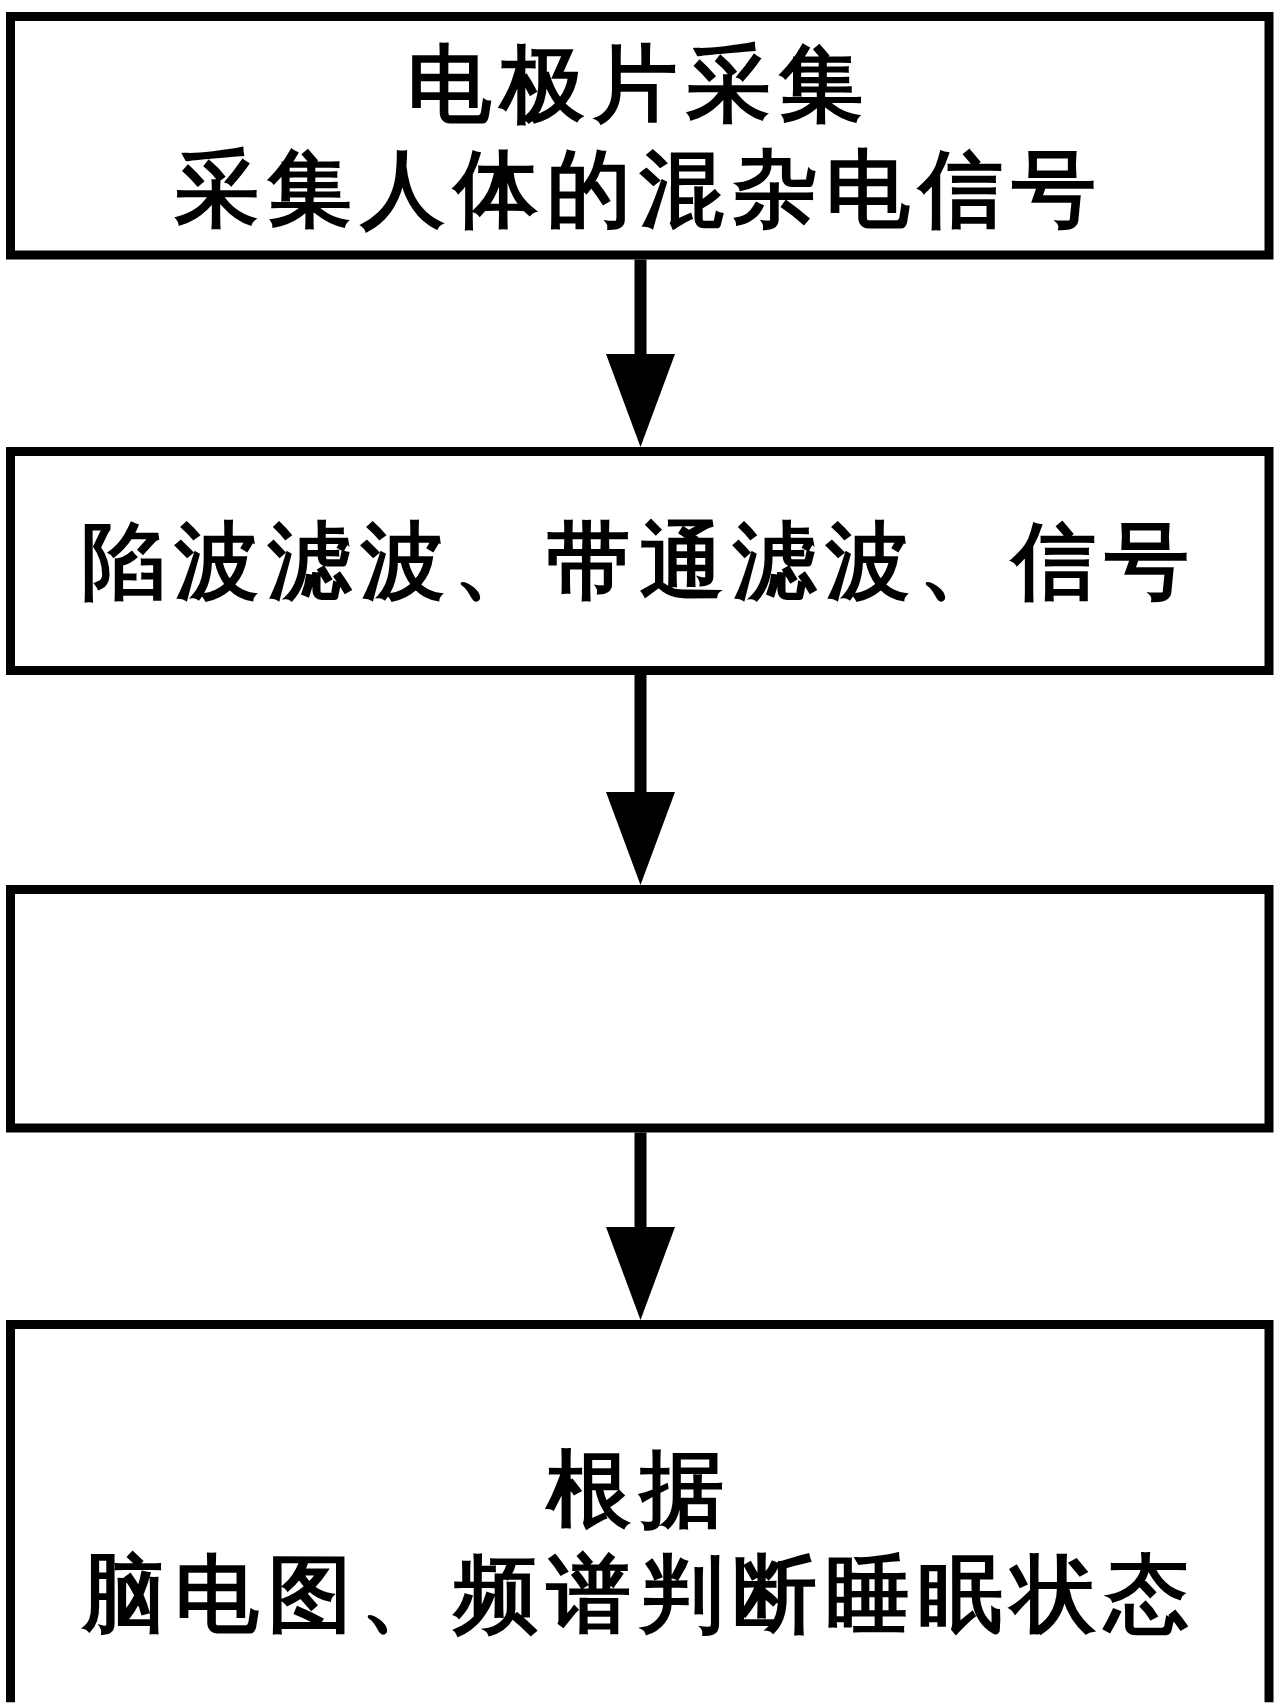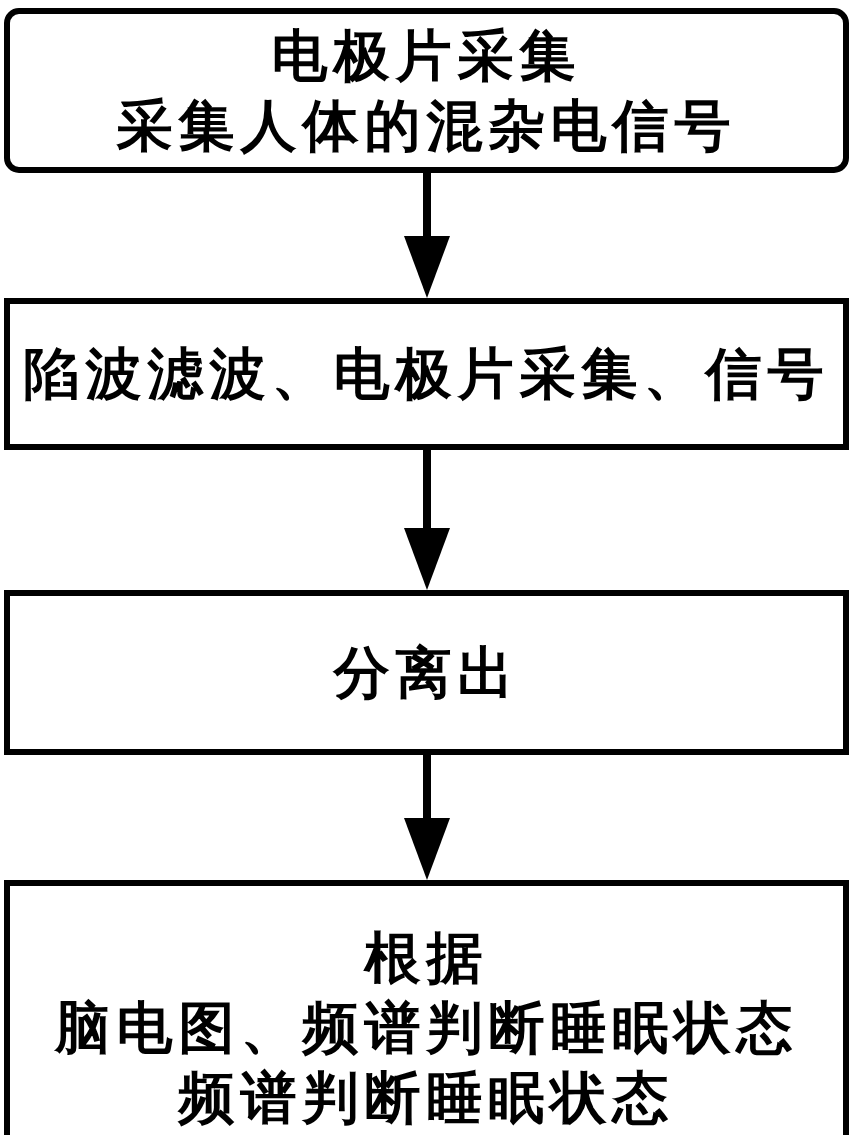--- a/index.html
+++ b/index.html
@@ -28,21 +28,21 @@
     text-align: center;
   }
   .flow-box .line {
     font-size: 56px;
     font-weight: bold;
     color: #000000;
     letter-spacing: 6px;
     line-height: 70px;
     white-space: nowrap;
   }
-  .box-1 { top: 8px;   height: 165px; border-radius: 15px; }
+  .box-1 { top: 8px;   height: 165px; }
   .box-2 { top: 298px; height: 152px; }
   .box-3 { top: 590px; height: 165px; }
   .box-4 { top: 880px; height: 296px; }
 
   .arrow {
     position: absolute;
     left: 404px; 
     width: 46px;
     display: flex;
     flex-direction: column;
@@ -75,36 +75,34 @@
     <div class="line">电极片采集</div>
     <div class="line">采集人体的混杂电信号</div>
   </div>
 
   <div class="arrow arrow-1">
     <div class="arrow-stem"></div>
     <div class="arrow-head"></div>
   </div>
 
   <div class="flow-box box-2">
-    <div class="line">陷波滤波、电极片采集、信号</div>
+    <div class="line">陷波滤波、带通滤波、信号</div>
   </div>
 
   <div class="arrow arrow-2">
     <div class="arrow-stem"></div>
     <div class="arrow-head"></div>
   </div>
 
   <div class="flow-box box-3">
-    <div class="line">分离出</div>
   </div>
 
   <div class="arrow arrow-3">
     <div class="arrow-stem"></div>
     <div class="arrow-head"></div>
   </div>
 
   <div class="flow-box box-4">
     <div class="line">根据</div>
     <div class="line">脑电图、频谱判断睡眠状态</div>
-    <div class="line">频谱判断睡眠状态</div>
   </div>
 
 </div>
 
 </body></html>

